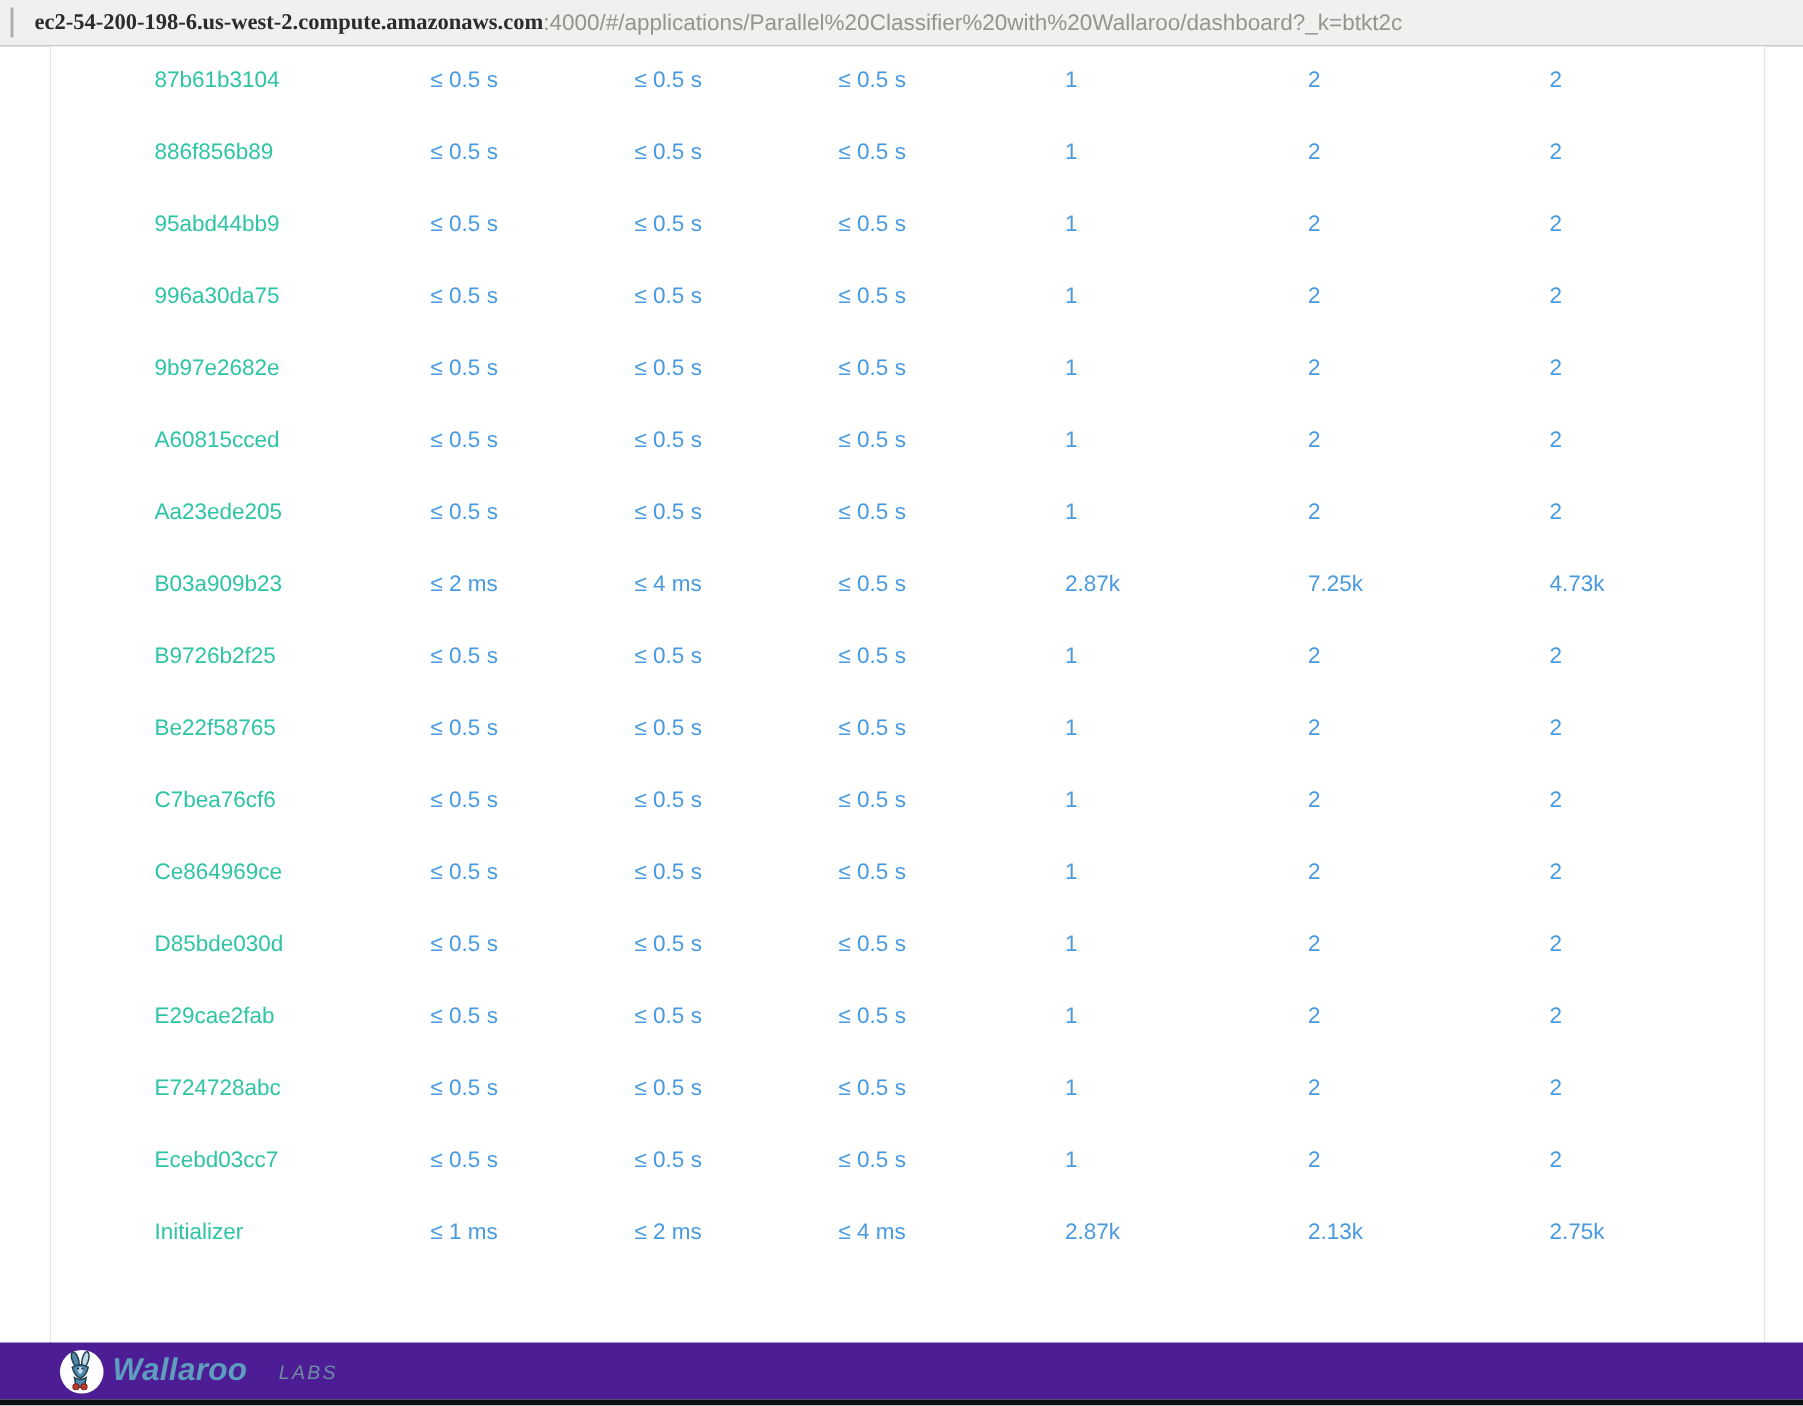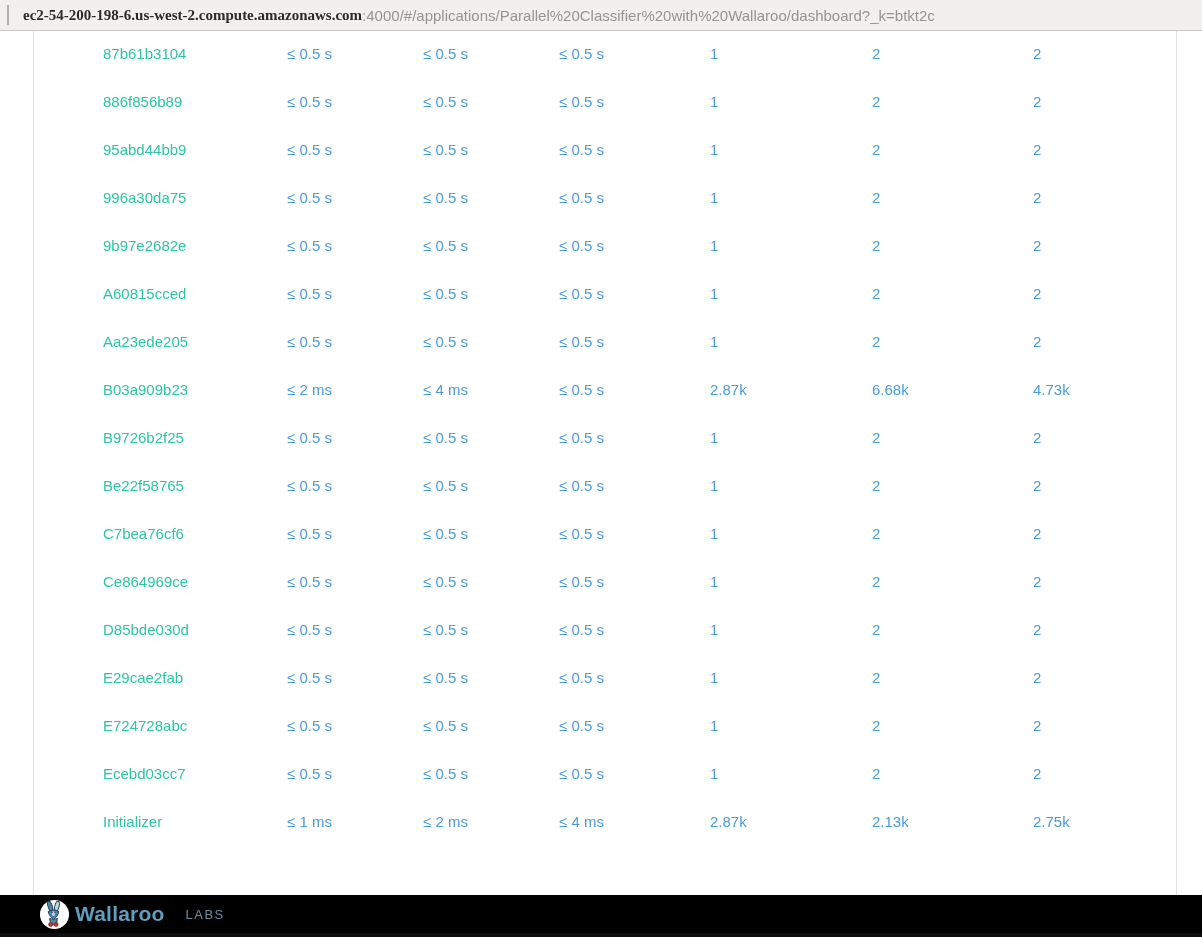--- a/index.html
+++ b/index.html
@@ -51,22 +51,22 @@
   .cell.c3 { width: 151px; }
   .cell.c4 { width: 162px; }
   .cell.c5 { width: 161px; }
   .cell.c6 { flex: 1 1 auto; }
   .cell.val { color: #4a9ae0; }
   .cell.name { cursor: pointer; }
 
   
   .footer {
     position: absolute; left: 0; right: 0; top: 895px; height: 38px;
-    background: #000000;
-    display: flex; align-items: center;
+    background: #4c1d95;
+    display: flex; align-items: center; font-style: italic;
   }
   .footer-strip {
     position: absolute; left: 0; right: 0; top: 933px; height: 4px;
     background: #0b0e11;
   }
   .brand { display: flex; align-items: center; margin-left: 39px; }
   .brand-logo { width: 31px; height: 31px; flex: 0 0 auto; }
   .brand-name {
     margin-left: 5px;
     font-size: 21px; font-weight: bold; color: #5f9dbf;
@@ -151,21 +151,21 @@
           <span class="cell val c4">1</span>
           <span class="cell val c5">2</span>
           <span class="cell val c6">2</span>
         </div>
         <div class="trow">
           <span class="cell name">B03a909b23</span>
           <span class="cell val c1">≤ 2 ms</span>
           <span class="cell val c2">≤ 4 ms</span>
           <span class="cell val c3">≤ 0.5 s</span>
           <span class="cell val c4">2.87k</span>
-          <span class="cell val c5">6.68k</span>
+          <span class="cell val c5">7.25k</span>
           <span class="cell val c6">4.73k</span>
         </div>
         <div class="trow">
           <span class="cell name">B9726b2f25</span>
           <span class="cell val c1">≤ 0.5 s</span>
           <span class="cell val c2">≤ 0.5 s</span>
           <span class="cell val c3">≤ 0.5 s</span>
           <span class="cell val c4">1</span>
           <span class="cell val c5">2</span>
           <span class="cell val c6">2</span>

